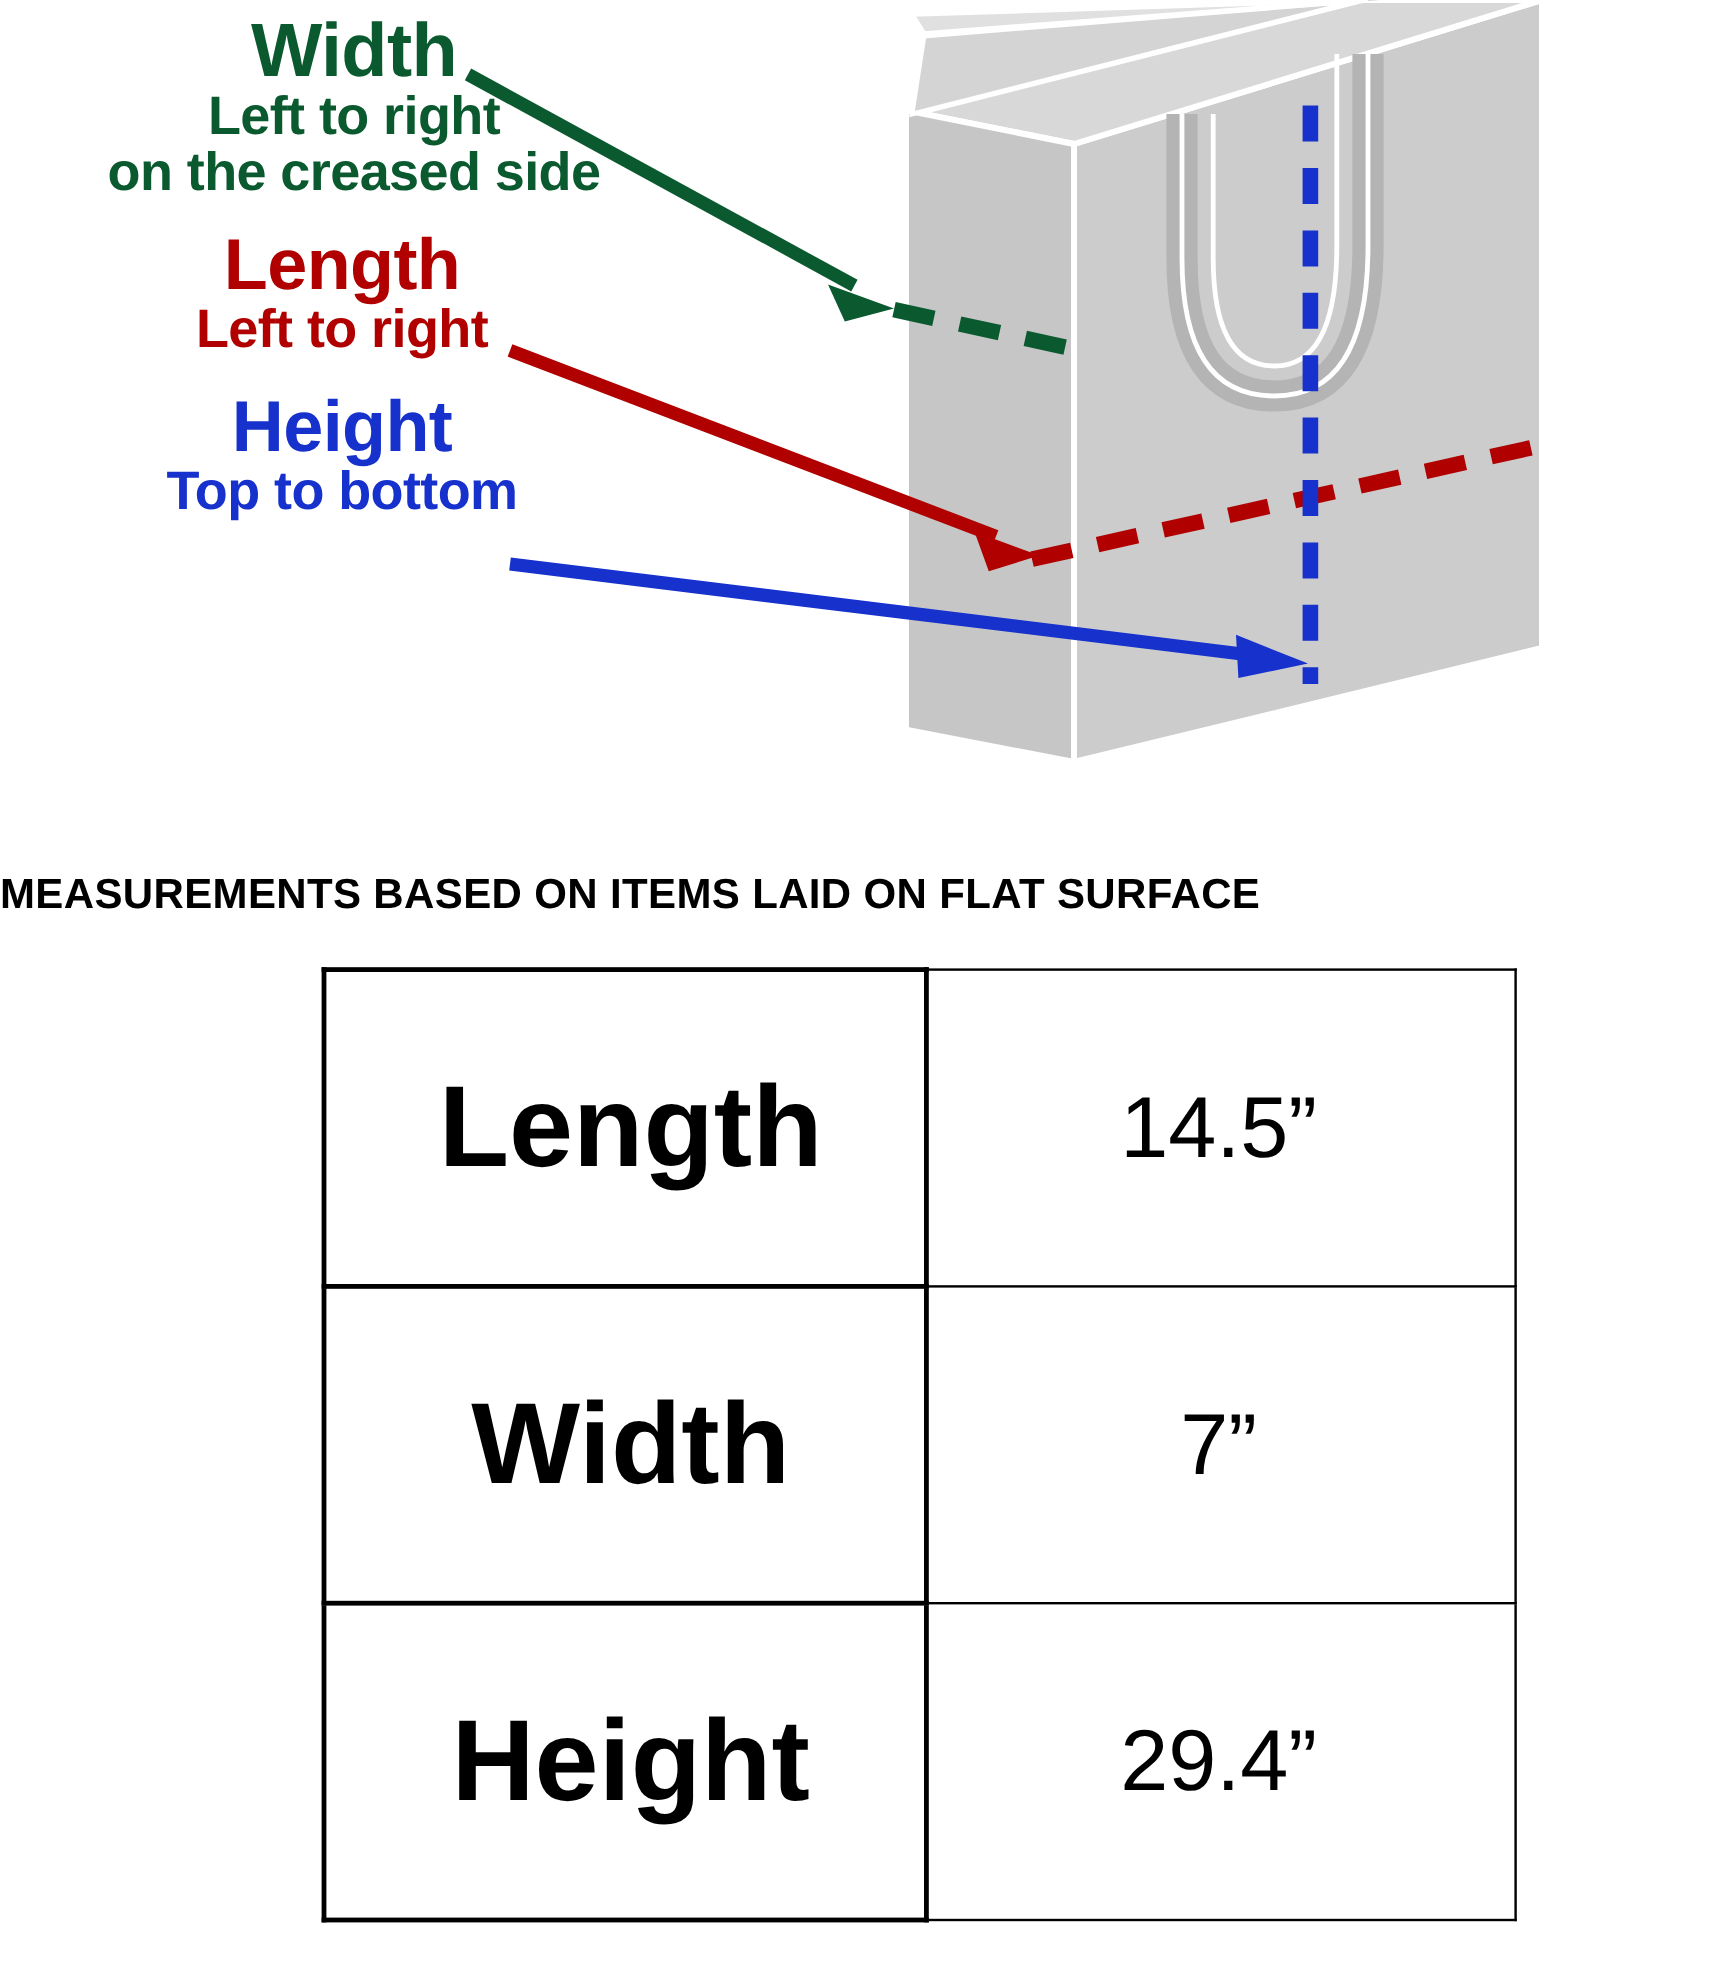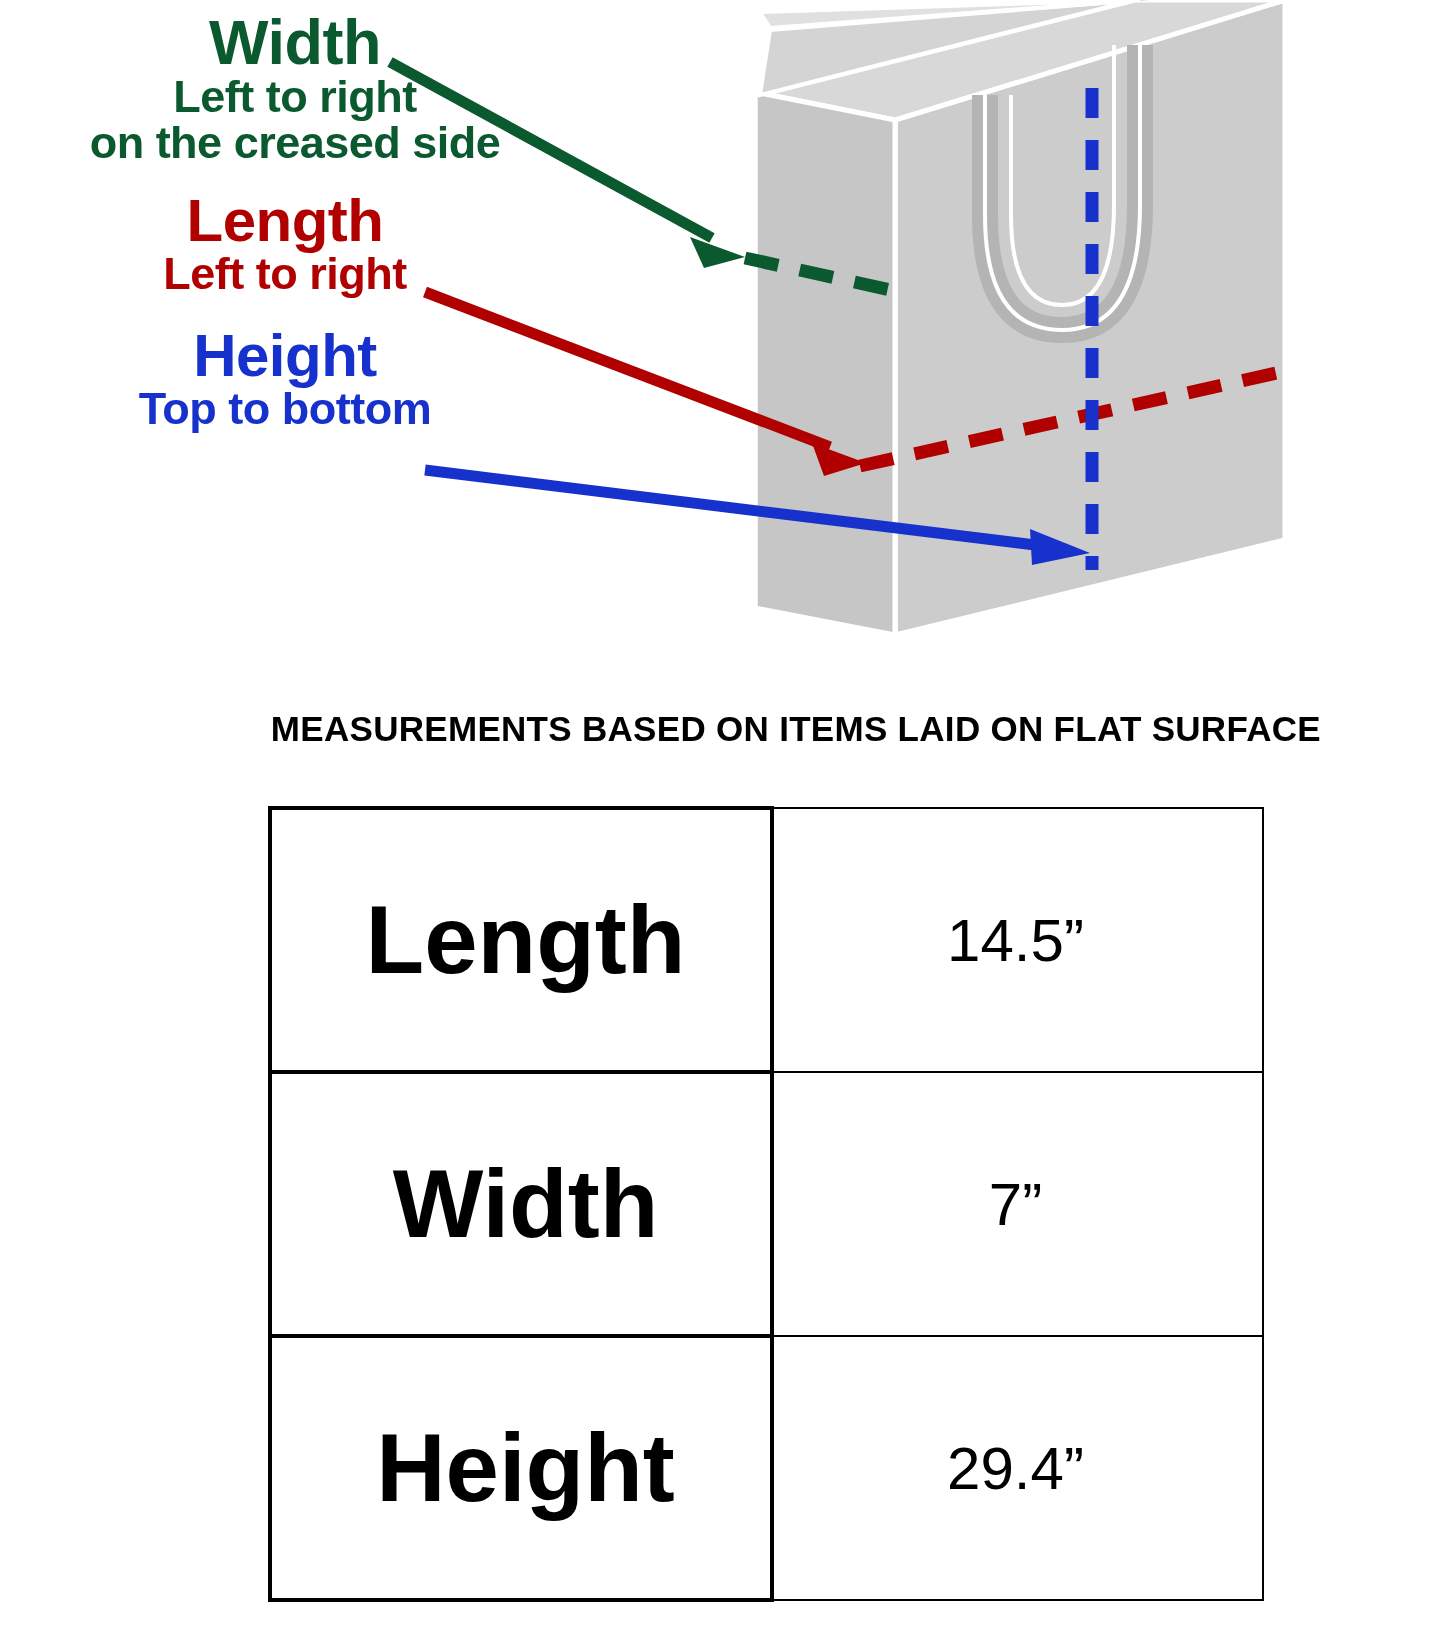--- a/index.html
+++ b/index.html
@@ -52,24 +52,24 @@
     position: absolute;
     left: 0;
     top: 0;
     width: 1445px;
     height: 700px;
   }
 
   
   #caption {
     position: absolute;
-    top: 709px;
+    top: 726px;
     left: 0;
     width: 1321px;
-    text-align: right;
+    text-align: left;
     font-size: 35px;
     font-weight: bold;
     letter-spacing: 0.3px;
     color: #000;
   }
 
   
   #meas-table {
     position: absolute;
     left: 268px;
@@ -91,21 +91,21 @@
     color: #000;
     padding-left: 10px;
   }
   #meas-table td.value-cell {
     width: 481px;
     border-left-width: 4px;
     border-top-width: 2px;
     border-bottom-width: 2px;
     border-right-width: 2px;
     text-align: center;
-    font-size: 60px;
+    font-size: 72px;
     color: #000;
     padding-right: 6px;
   }
   #meas-table tr:first-child td.value-cell { border-top-width: 2px; }
 </style>
 </head>
 <body>
 
 <div id="legend">
 

